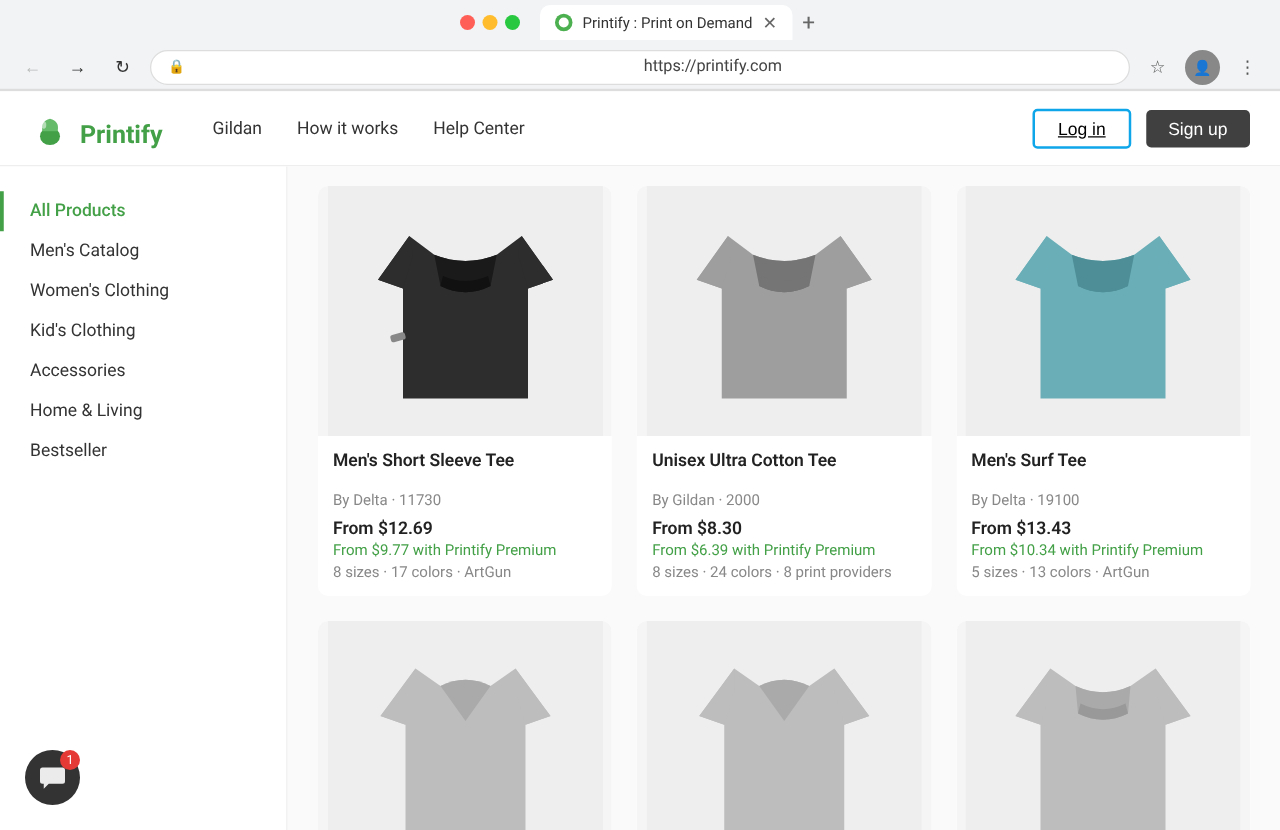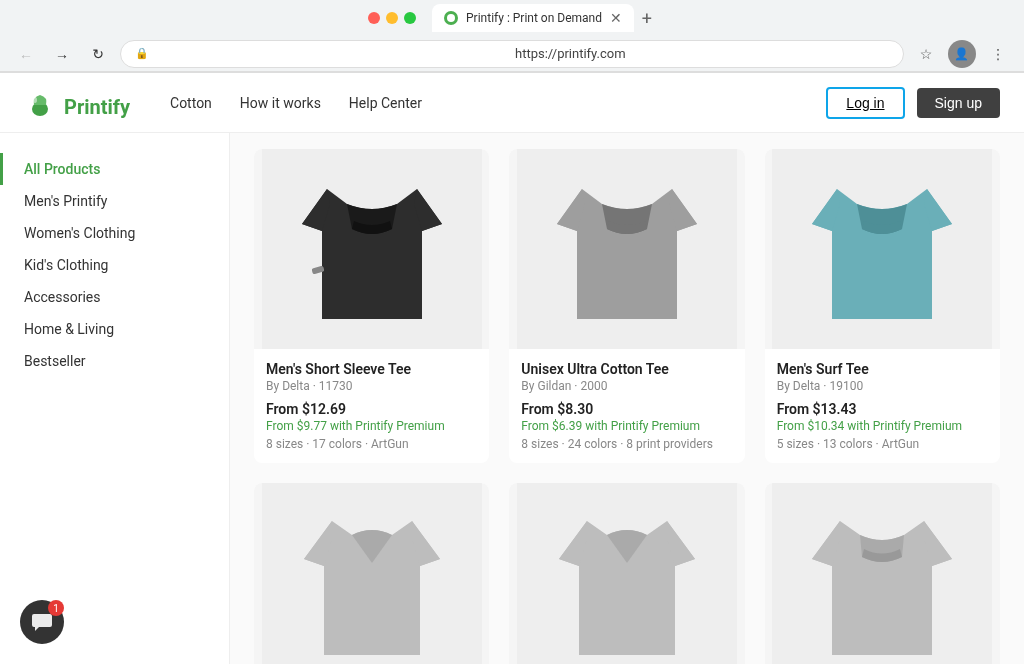--- a/index.html
+++ b/index.html
@@ -50,21 +50,21 @@
     .sidebar-item.active { color: #43a047; font-weight: 500; border-left: 3px solid #43a047; padding-left: 21px; }
 
     
     .main { flex: 1; overflow-y: auto; padding: 16px 24px; background: #fafafa; }
     .product-grid { display: grid; grid-template-columns: repeat(3, 1fr); gap: 20px; }
     .product-card { background: #fff; border-radius: 8px; overflow: hidden; cursor: pointer; }
     .product-image { width: 100%; height: 200px; background: #f5f5f5; display: flex; align-items: center; justify-content: center; overflow: hidden; }
 
     
     .product-info { padding: 12px; }
-    .product-name { font-size: 14px; font-weight: 600; color: #222; margin-bottom: 2px; }
+    .product-name { font-size: 14px; font-weight: 600; color: #222; margin-bottom: 16px; }
     .product-by { font-size: 12px; color: #888; margin-bottom: 8px; }
     .product-price { font-size: 14px; font-weight: 600; color: #222; margin-bottom: 2px; }
     .product-premium { font-size: 12px; color: #43a047; margin-bottom: 4px; }
     .product-meta { font-size: 12px; color: #888; }
 
     
     .chat-widget { position: fixed; bottom: 20px; left: 20px; width: 44px; height: 44px; background: #333; border-radius: 50%; display: flex; align-items: center; justify-content: center; cursor: pointer; }
     .chat-badge { position: absolute; top: 0; right: 0; width: 16px; height: 16px; background: #e53935; border-radius: 50%; font-size: 10px; color: #fff; display: flex; align-items: center; justify-content: center; }
   </style>
 </head>
@@ -109,38 +109,38 @@
   <div class="header">
     <div class="logo">
       <svg class="logo-icon" width="32" height="32" viewBox="0 0 32 32">
         <ellipse cx="16" cy="22" rx="8" ry="7" fill="#43a047"></ellipse>
         <path d="M10 18 Q8 10 16 8 Q24 10 22 18" fill="#66bb6a"></path>
         <ellipse cx="11" cy="13" rx="2" ry="3" fill="#fff" opacity="0.5"></ellipse>
       </svg>
       <span class="logo-text">Printify</span>
     </div>
     <nav class="nav">
-      <a class="nav-item">Cotton</a>
+      <a class="nav-item">Gildan</a>
       <a class="nav-item">How it works</a>
       <a class="nav-item">Help Center</a>
     </nav>
     <div class="header-actions">
       <button class="btn-login">Log in</button>
       <button class="btn-signup">Sign up</button>
     </div>
   </div>
 
   <div class="content">
 
     <div class="sidebar">
       <div class="sidebar-item active">
         <span>All Products</span>
       </div>
       <div class="sidebar-item">
-        <span>Men's Printify</span>
+        <span>Men's Catalog</span>
       </div>
       <div class="sidebar-item">
         <span>Women's Clothing</span>
       </div>
       <div class="sidebar-item">
         <span>Kid's Clothing</span>
       </div>
       <div class="sidebar-item">
         <span>Accessories</span>
       </div>

